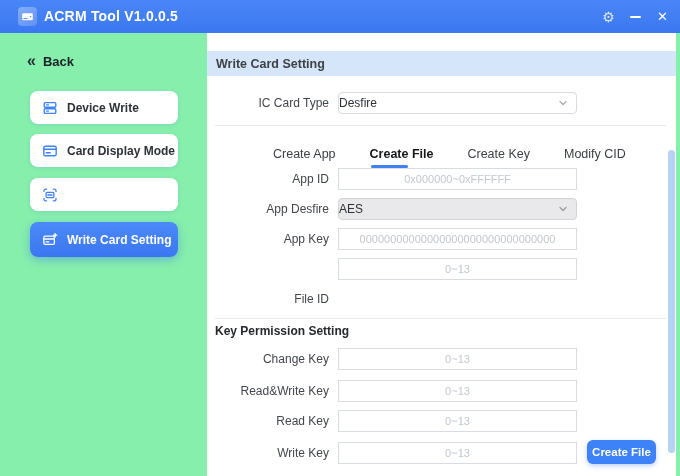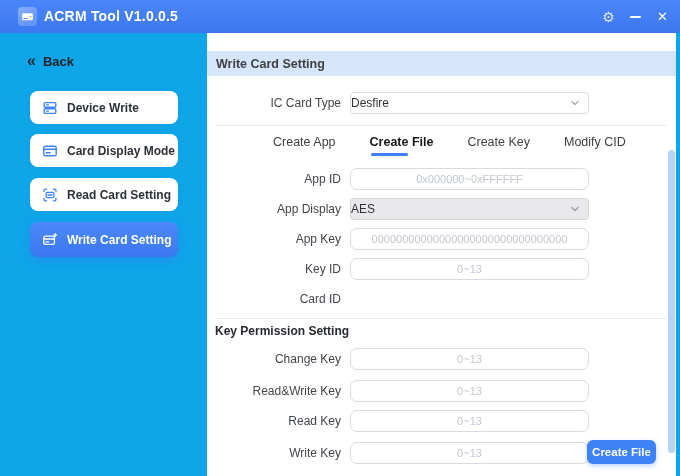--- a/index.html
+++ b/index.html
@@ -1,19 +1,19 @@
 <!DOCTYPE html>
 <html><head>
 <meta charset="utf-8">
 <style>
   * { margin:0; padding:0; box-sizing:border-box; }
   html,body { width:680px; height:476px; overflow:hidden; }
   body { font-family:"Liberation Sans","DejaVu Sans",sans-serif; }
 
-  .window { position:relative; width:680px; height:476px; background:#0ea5e9; overflow:hidden; }
+  .window { position:relative; width:680px; height:476px; background:#86efac; overflow:hidden; }
 
   
   .titlebar { position:absolute; top:0; left:0; width:680px; height:33px;
               background:linear-gradient(180deg,#4a86f8 0%,#3b78f0 100%); }
   .app-icon { position:absolute; left:18px; top:7px; width:19px; height:19px; border-radius:4px;
               background:linear-gradient(145deg,#86aefb,#5e90f6);
               display:flex; align-items:center; justify-content:center; }
   .app-title { position:absolute; left:44px; top:0; line-height:33px; font-size:14px;
                font-weight:bold; color:#ffffff; letter-spacing:.2px; }
   .tb-controls { position:absolute; right:4px; top:0; height:33px; display:flex; align-items:center; }
@@ -38,37 +38,37 @@
                      box-shadow:0 3px 8px rgba(59,118,240,.45); }
   .nav-item.active .nav-label { color:#ffffff; }
   .nav-ico { width:16px; height:16px; flex:0 0 16px; }
 
   
   .content { position:absolute; left:207px; top:0; width:469px; height:443px; background:#ffffff; }
   .content-header { position:absolute; left:0; top:18px; width:469px; height:25px;
                     background:#d6e6fa; display:flex; align-items:center; }
   .content-header span { margin-left:9px; font-size:12.5px; font-weight:bold; color:#3d4144; }
 
-  .row { position:absolute; left:12px; width:433px; height:22px; }
+  .row { position:absolute; left:0; width:433px; height:22px; }
   .lbl { position:absolute; left:0; top:0; width:122px; text-align:right; font-size:12px;
          color:#42464c; line-height:22px; white-space:nowrap; }
   .ctl { position:absolute; left:131px; top:0; width:239px; height:22px; }
-  input.ctl { border:1px solid #d7dbe2; border-radius:7px; text-align:center; font-size:11px;
+  input.ctl { border:1px solid #d7dbe2; border-radius:0; text-align:center; font-size:11px;
               color:#333; background:#fff; outline:none; font-family:inherit; }
   input.ctl::placeholder { color:#c2c7d0; opacity:1; }
   .select { border:1px solid #d7dbe2; border-radius:4px; background:#fff; display:flex;
             align-items:center; justify-content:flex-start; font-size:12px; color:#2f3338;
             position:absolute; cursor:pointer; }
   .select .chev { position:absolute; right:7px; top:50%; transform:translateY(-50%); display:flex; }
   .select.disabled { background:#e9e9eb; border-color:#d3d3d7; }
 
   .divider { position:absolute; left:8px; width:451px; height:1px; background:#e9e9e9; }
 
   .tabs { position:absolute; left:66px; top:102px; display:flex; gap:34px; }
-  .tab { font-size:12.5px; color:#3c4046; cursor:pointer; position:relative; padding-bottom:5px; }
+  .tab { font-size:12.5px; color:#3c4046; cursor:pointer; position:relative; padding-bottom:5px;margin-top:12px; }
   .tab.active { font-weight:bold; color:#16181b; }
   .tab.active::after { content:""; position:absolute; left:1px; bottom:-2px; width:37px; height:3px;
                        border-radius:2px; background:#3f80f2; }
 
   .section-title { position:absolute; left:8px; top:291px; font-size:12px; font-weight:bold; color:#26292e; }
 
   .submit-btn { position:absolute; left:380px; top:407px; width:69px; height:24px;
                 background:#3e82f7; border:none; border-radius:6px; color:#ffffff;
                 font-weight:bold; font-size:11.5px; font-family:inherit;
                 display:flex; align-items:center; justify-content:center; cursor:pointer;
@@ -133,21 +133,20 @@
 
       <div class="nav-item" style="top:145px">
         <svg class="nav-ico" viewBox="0 0 16 16" fill="none" stroke="#3f82f6" stroke-width="1.3" stroke-linecap="round">
           <path d="M2 4.6 V3.8 A1.6 1.6 0 0 1 3.6 2.2 H4.6"></path>
           <path d="M11.4 2.2 H12.4 A1.6 1.6 0 0 1 14 3.8 V4.6"></path>
           <path d="M2 11.4 V12.2 A1.6 1.6 0 0 0 3.6 13.8 H4.6"></path>
           <path d="M14 11.4 V12.2 A1.6 1.6 0 0 1 12.4 13.8 H11.4"></path>
           <rect x="4.1" y="5.4" width="7.8" height="5.2" rx="1"></rect>
           <line x1="5.9" y1="8" x2="10.1" y2="8"></line>
         </svg>
-        <span class="nav-label">Read Card Setting</span>
       </div>
 
       <div class="nav-item active" style="top:189px">
         <svg class="nav-ico" viewBox="0 0 16 16" fill="none" stroke="#ffffff" stroke-width="1.3" stroke-linecap="round">
           <rect x="1.8" y="4.2" width="10.6" height="8.2" rx="1.4"></rect>
           <line x1="1.8" y1="7" x2="12.4" y2="7"></line>
           <line x1="4" y1="9.9" x2="6.8" y2="9.9"></line>
           <line x1="13.2" y1="1.6" x2="13.2" y2="4.8"></line>
           <line x1="11.6" y1="3.2" x2="14.8" y2="3.2"></line>
         </svg>
@@ -181,43 +180,42 @@
         <span class="tab">Create Key</span>
         <span class="tab">Modify CID</span>
       </div>
 
       <div class="row" style="top:135px">
         <span class="lbl">App ID</span>
         <input class="ctl" placeholder="0x000000~0xFFFFFF" style="">
       </div>
 
       <div class="row" style="top:165px">
-        <span class="lbl">App Display</span>
+        <span class="lbl">App Desfire</span>
         <div class="select disabled ctl">
           <span>AES</span>
           <span class="chev">
             <svg width="12" height="12" viewBox="0 0 12 12">
                 <polyline points="3,4.5 6,7.5 9,4.5" fill="none" stroke="#9a9da3" stroke-width="1.3" stroke-linecap="round" stroke-linejoin="round"></polyline>
               </svg>
           </span>
         </div>
       </div>
 
       <div class="row" style="top:195px">
         <span class="lbl">App Key</span>
         <input class="ctl" placeholder="00000000000000000000000000000000" style="">
       </div>
 
       <div class="row" style="top:225px">
-        <span class="lbl">Key ID</span>
         <input class="ctl" placeholder="0~13" style="">
       </div>
 
       <div class="row" style="top:255px">
-        <span class="lbl">Card ID</span>
+        <span class="lbl">File ID</span>
       </div>
 
       <div class="divider" style="top:285px"></div>
 
       <div class="section-title">Key Permission Setting</div>
 
       <div class="row" style="top:315px">
         <span class="lbl">Change Key</span>
         <input class="ctl" placeholder="0~13" style="">
       </div>

